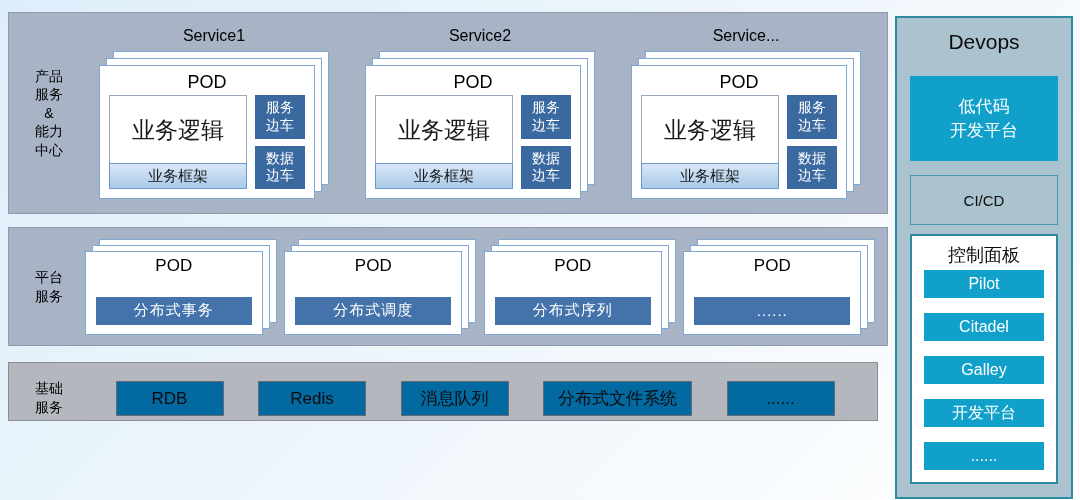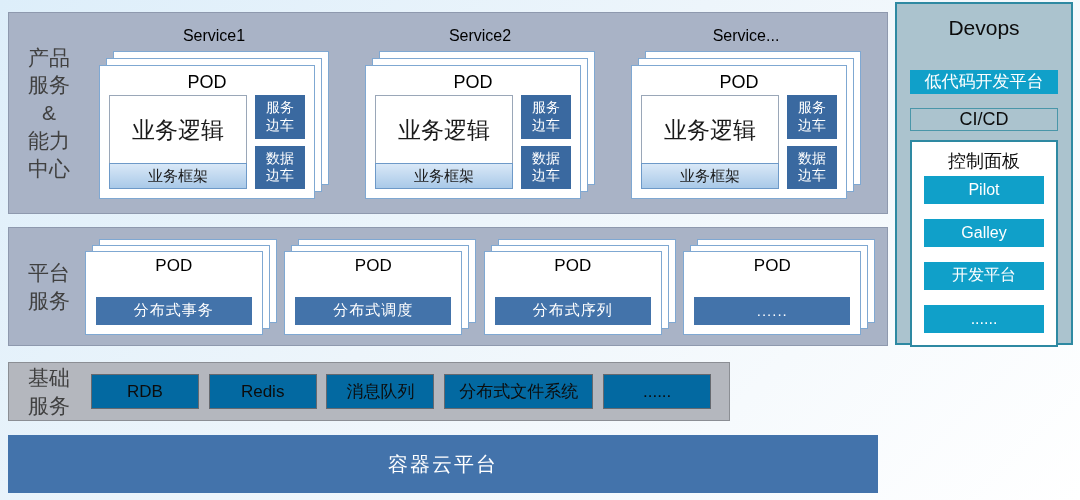--- a/index.html
+++ b/index.html
@@ -14,21 +14,21 @@
   }
   
   .band {
     position:absolute;
     background:var(--band_bg,#a9b3c6);
     border:1px solid var(--band_border,#8e99ae);
     display:flex; align-items:stretch;
   }
   .band-label {
     display:flex; flex-direction:column; justify-content:center; align-items:center;
-    font-size:21px; line-height:1.32; color:#404040; flex:0 0 64px;
+    font-size:14px; line-height:1.32; color:#000000; flex:0 0 64px;
   }
   
   .band1 { left:8px; top:12px; width:880px; height:202px; padding:4px 8px; }
   .service-group { flex:1; display:flex; flex-direction:column; align-items:center; padding-top:4px; }
   .service-title { font-size:16px; height:30px; line-height:30px; color:#000000; }
   .stack { position:relative; width:230px; height:148px; }
   .sheet { position:absolute; width:216px; height:134px; background:#ffffff; border:1px solid var(--card_border,#7fa8d2); }
   .stack .g1 { top:0; left:14px; }
   .stack .g2 { top:7px; left:7px; }
   .pod-card { top:14px; left:0; display:flex; flex-direction:column; padding:3px 9px 9px; }
@@ -55,51 +55,51 @@
   .pstack .g1 { top:0; left:14px; }
   .pstack .g2 { top:6px; left:7px; }
   .ppod-card { top:12px; left:0; width:178px; height:84px; display:flex; flex-direction:column; padding:2px 10px 9px; }
   .ppod-title { text-align:center; font-size:17px; height:24px; line-height:24px; color:#000; }
   .pbox {
     flex:1; background:var(--steel_blue,#4373aa); color:var(--text_white,#fff);
     font-size:15px; display:flex; align-items:center; justify-content:center; letter-spacing:1px;margin-top:19px;
   }
   
   .band3 {
-    left:8px; top:362px; width:722px; height:59px; padding:4px 8px;
-    background:var(--base_band_bg,#b4b7be); border-color:var(--base_band_border,#8b8e94);
+    left:8px; top:362px; width:870px; height:59px; padding:4px 8px;
+    background:var(--base_band_bg,#b4b7be); border-color:var(--base_band_border,#8b8e94);align-items:flex-end;
   }
   .base-row { flex:1; display:flex; align-items:center; justify-content:space-evenly; }
   .base-box {
     min-width:108px; height:35px; padding:0 14px; background:#0369a1;
     border:1px solid #66696f; display:flex; align-items:center; justify-content:center;
     font-size:17px; color:#0c0c0c;
   }
   
   .band4 {
     left:8px; top:435px; width:870px; height:58px;
     background:var(--bottom_bar_blue,#4373ab); border:none;
     display:flex; align-items:center; justify-content:center;
     color:var(--text_white,#fff); font-size:20px; letter-spacing:2px;
   }
   
   .devops {
-    position:absolute; left:895px; top:2px; width:178px; height:343px;
+    position:absolute; left:895px; top:16px; width:178px; height:483px;
     background:var(--devops_bg,#abc3ce); border:2px solid var(--devops_border,#2e89a2);
     padding:6px 13px 13px; display:flex; flex-direction:column;
   }
   .devops-title { text-align:center; font-size:21px; height:36px; line-height:36px; color:#0c0c0c; }
   .lowcode {
-    margin-top:24px; height:97px; background:var(--teal,#10a0c9); color:var(--text_white,#fff);
-    font-size:17px; line-height:1.4; display:flex; flex-direction:row;
+    margin-top:16px; height:97px; background:var(--teal,#10a0c9); color:var(--text_white,#fff);
+    font-size:17px; line-height:1.4; display:flex; flex-direction:column;
     align-items:center; justify-content:center;
   }
   .cicd {
     margin-top:14px; height:56px; border:1px solid var(--cicd_border,#4996a9);
-    display:flex; align-items:center; justify-content:center; font-size:18px; color:#0c0c0c;
+    display:flex; align-items:center; justify-content:center; font-size:15px; color:#0c0c0c;
   }
   .panel {
     margin-top:9px; flex:1; background:#ffffff; border:2px solid var(--devops_border,#2e89a2);
     padding:4px 12px 12px; display:flex; flex-direction:column;
   }
   .panel-title { text-align:center; font-size:18px; height:30px; line-height:30px; color:#0c0c0c; }
   .panel-btn {
     height:28px; background:var(--teal,#10a0c9); color:var(--text_white,#fff);
     font-size:16px; display:flex; align-items:center; justify-content:center;
   }
@@ -260,33 +260,31 @@
     </div>
     <div class="base-row">
       <div class="base-box">RDB</div>
       <div class="base-box">Redis</div>
       <div class="base-box">消息队列</div>
       <div class="base-box">分布式文件系统</div>
       <div class="base-box">......</div>
     </div>
   </div>
 
-  <div class="band band4">
-    <span>容器云平台</span>
-  </div>
 
   <div class="devops">
     <div class="devops-title">Devops</div>
     <div class="lowcode">
       <span>低代码</span>
       <span>开发平台</span>
     </div>
     <div class="cicd">CI/CD</div>
     <div class="panel">
       <div class="panel-title">控制面板</div>
       <div class="panel-btn">Pilot</div>
+      <div class="panel-btn">Citadel</div>
       <div class="panel-btn">Galley</div>
       <div class="panel-btn">开发平台</div>
       <div class="panel-btn">......</div>
     </div>
   </div>
 
 </div>
 
 </body></html>

